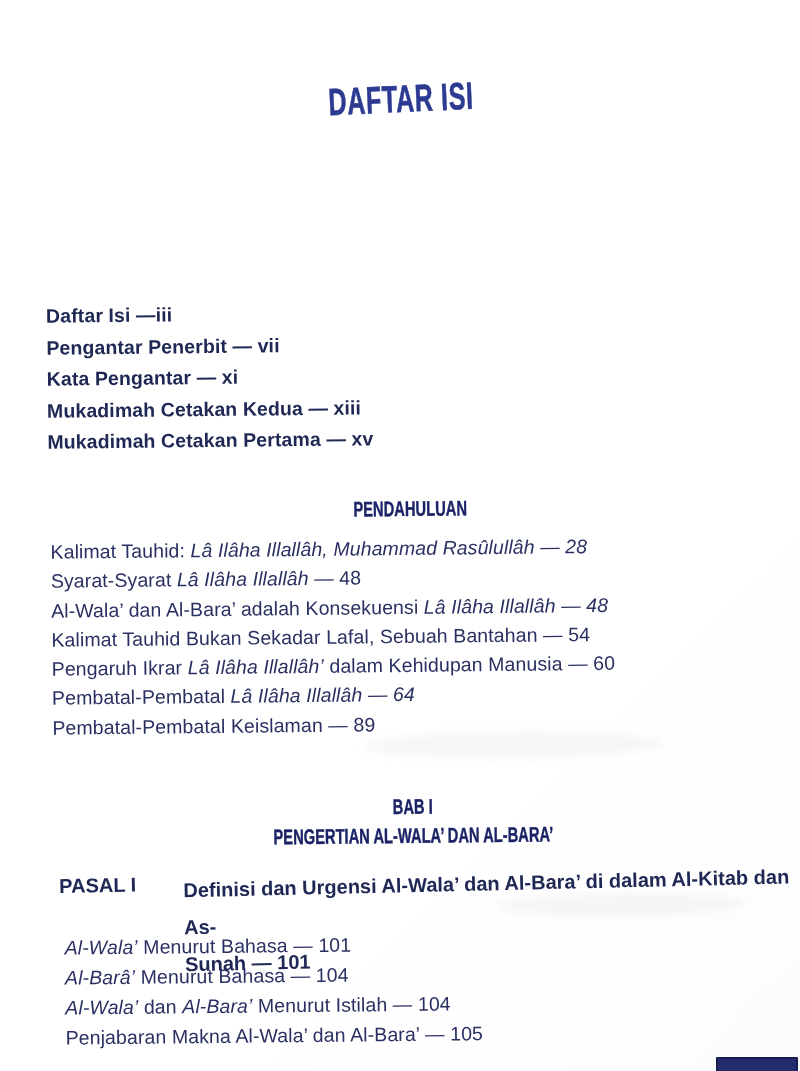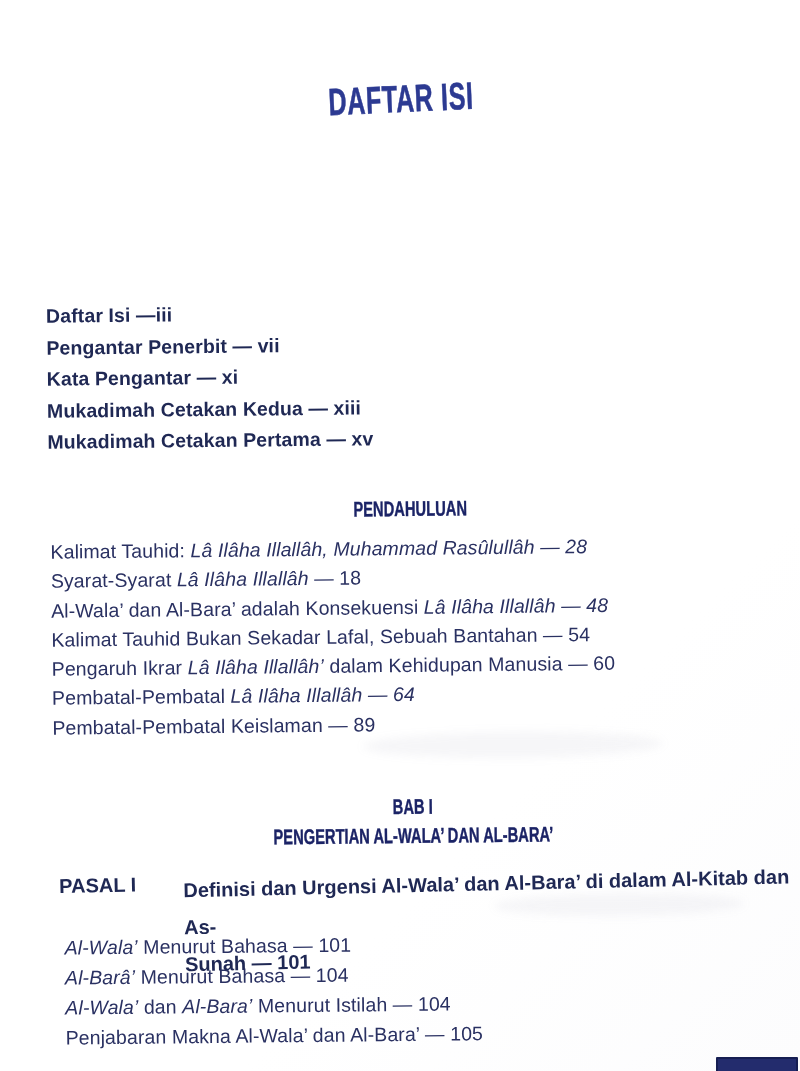--- a/index.html
+++ b/index.html
@@ -164,21 +164,21 @@
       <div><span>Mukadimah Cetakan Kedua — xiii</span></div>
       <div><span>Mukadimah Cetakan Pertama — xv</span></div>
     </div>
 
     <div class="section-heading-wrap pendahuluan-wrap">
       <span class="cond">PENDAHULUAN</span>
     </div>
 
     <div class="toc-list pend-list">
       <div><span>Kalimat Tauhid: </span><span class="it">Lâ Ilâha Illallâh, Muhammad Rasûlullâh — 28</span></div>
-      <div><span>Syarat-Syarat </span><span class="it">Lâ Ilâha Illallâh</span><span> — 18</span></div>
+      <div><span>Syarat-Syarat </span><span class="it">Lâ Ilâha Illallâh</span><span> — 48</span></div>
       <div><span>Al-Wala’ dan Al-Bara’ adalah Konsekuensi </span><span class="it">Lâ Ilâha Illallâh — 48</span></div>
       <div><span>Kalimat Tauhid Bukan Sekadar Lafal, Sebuah Bantahan — 54</span></div>
       <div><span>Pengaruh Ikrar </span><span class="it">Lâ Ilâha Illallâh’</span><span> dalam Kehidupan Manusia — 60</span></div>
       <div><span>Pembatal-Pembatal </span><span class="it">Lâ Ilâha Illallâh — 64</span></div>
       <div><span>Pembatal-Pembatal Keislaman — 89</span></div>
     </div>
 
     <div class="section-heading-wrap bab-wrap">
       <div><span class="cond">BAB I</span></div>
       <div><span class="cond">PENGERTIAN AL-WALA’ DAN AL-BARA’</span></div>

